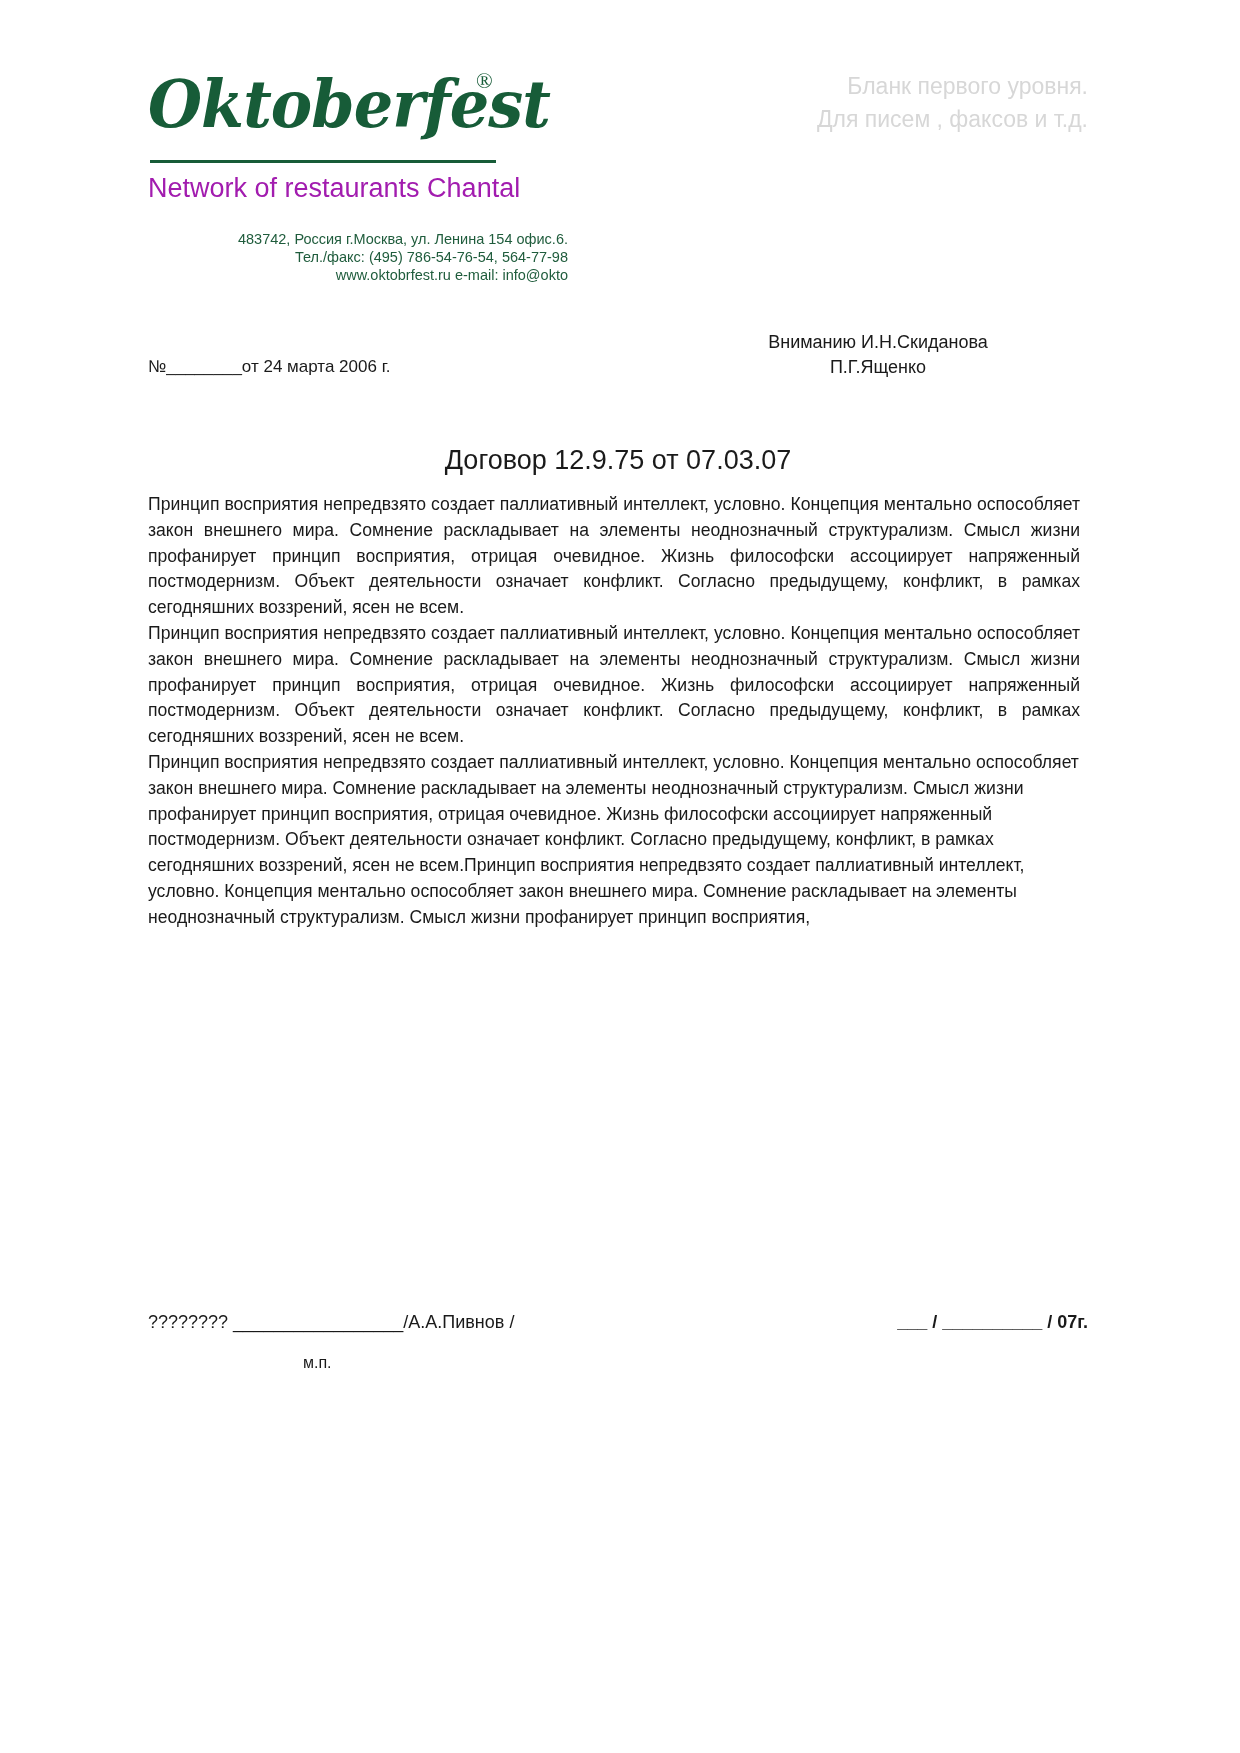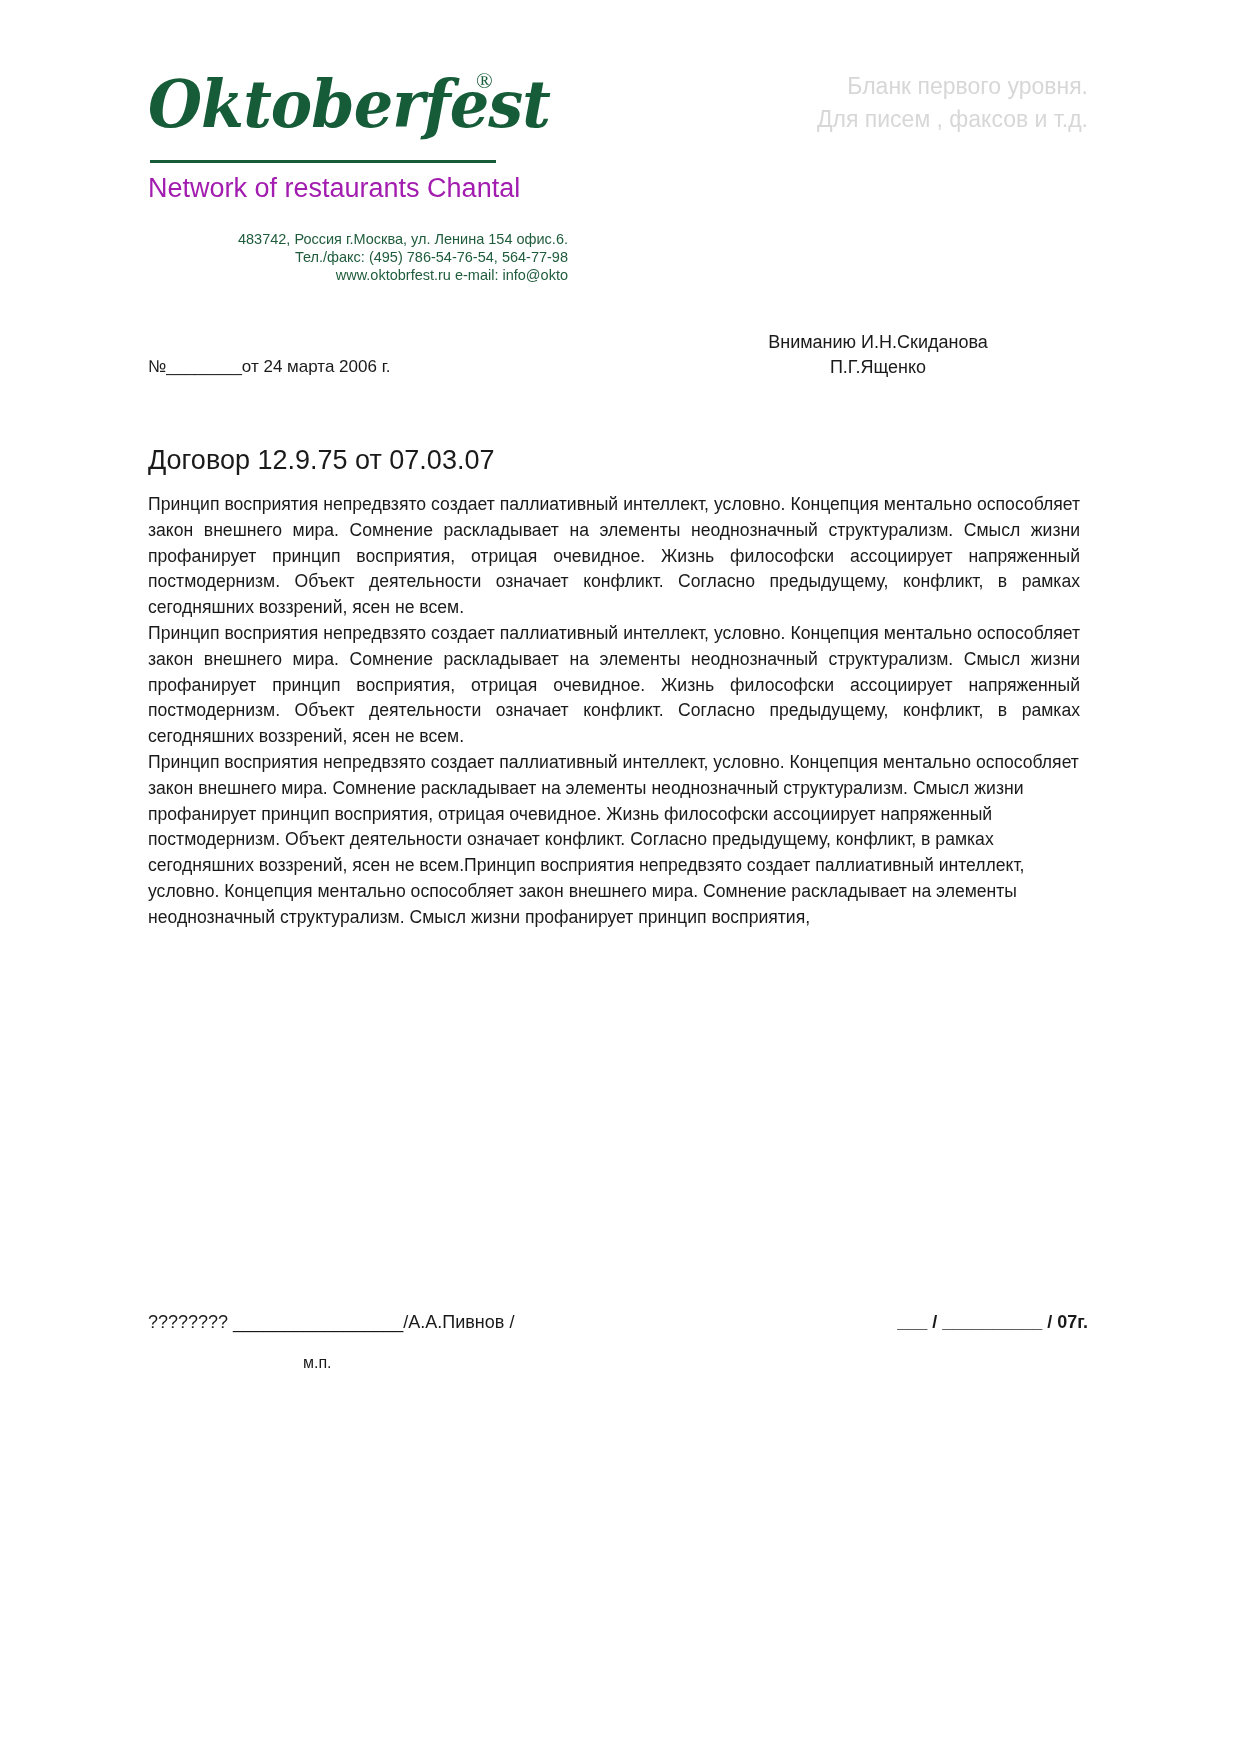--- a/index.html
+++ b/index.html
@@ -118,21 +118,21 @@
     white-space: nowrap;
     width: 420px;
   }
 
   
   .doc-title {
     position: absolute;
     left: 148px;
     top: 443px;
     width: 940px;
-    text-align: left;
+    text-align: center;
     font-size: 27px;
     line-height: 34px;
   }
   .body-copy {
     position: absolute;
     left: 148px;
     top: 492px;
     width: 932px;
     font-size: 17.6px;
     line-height: 25.8px;

